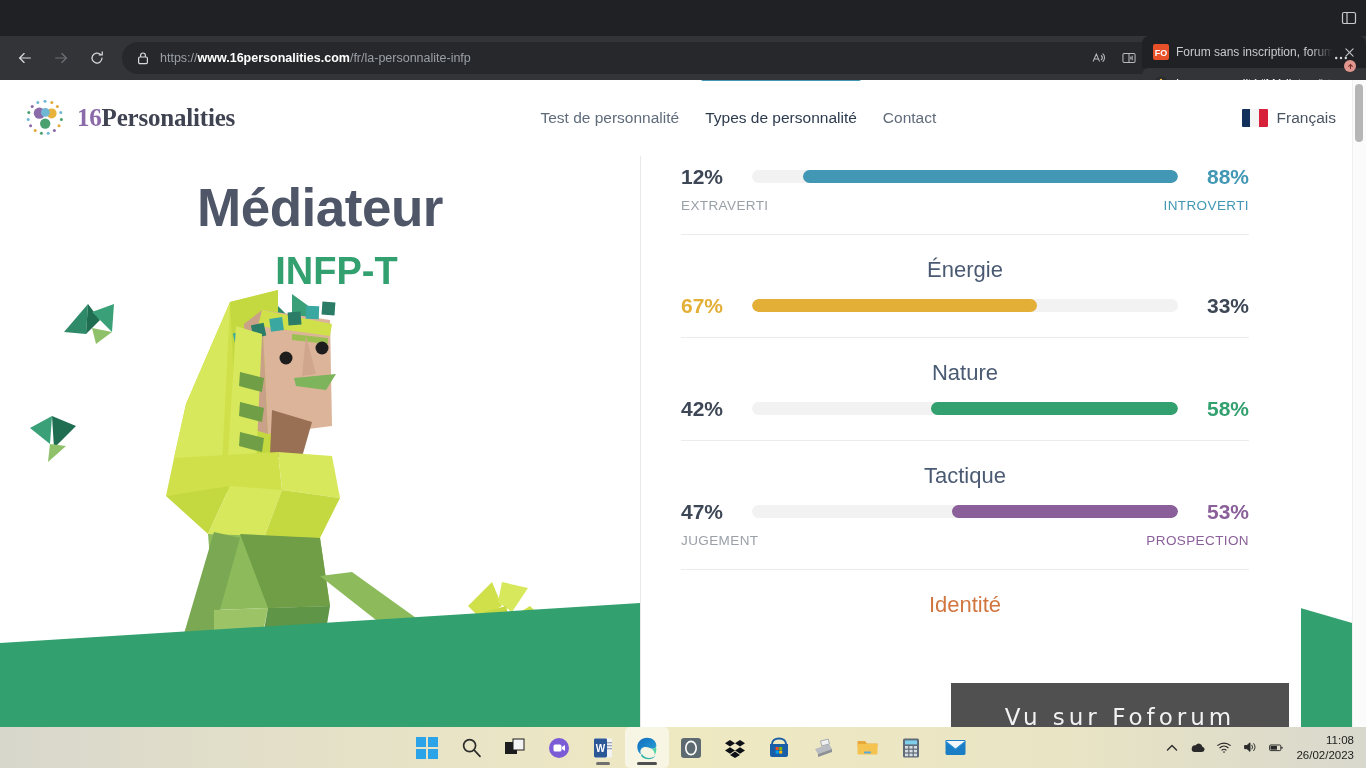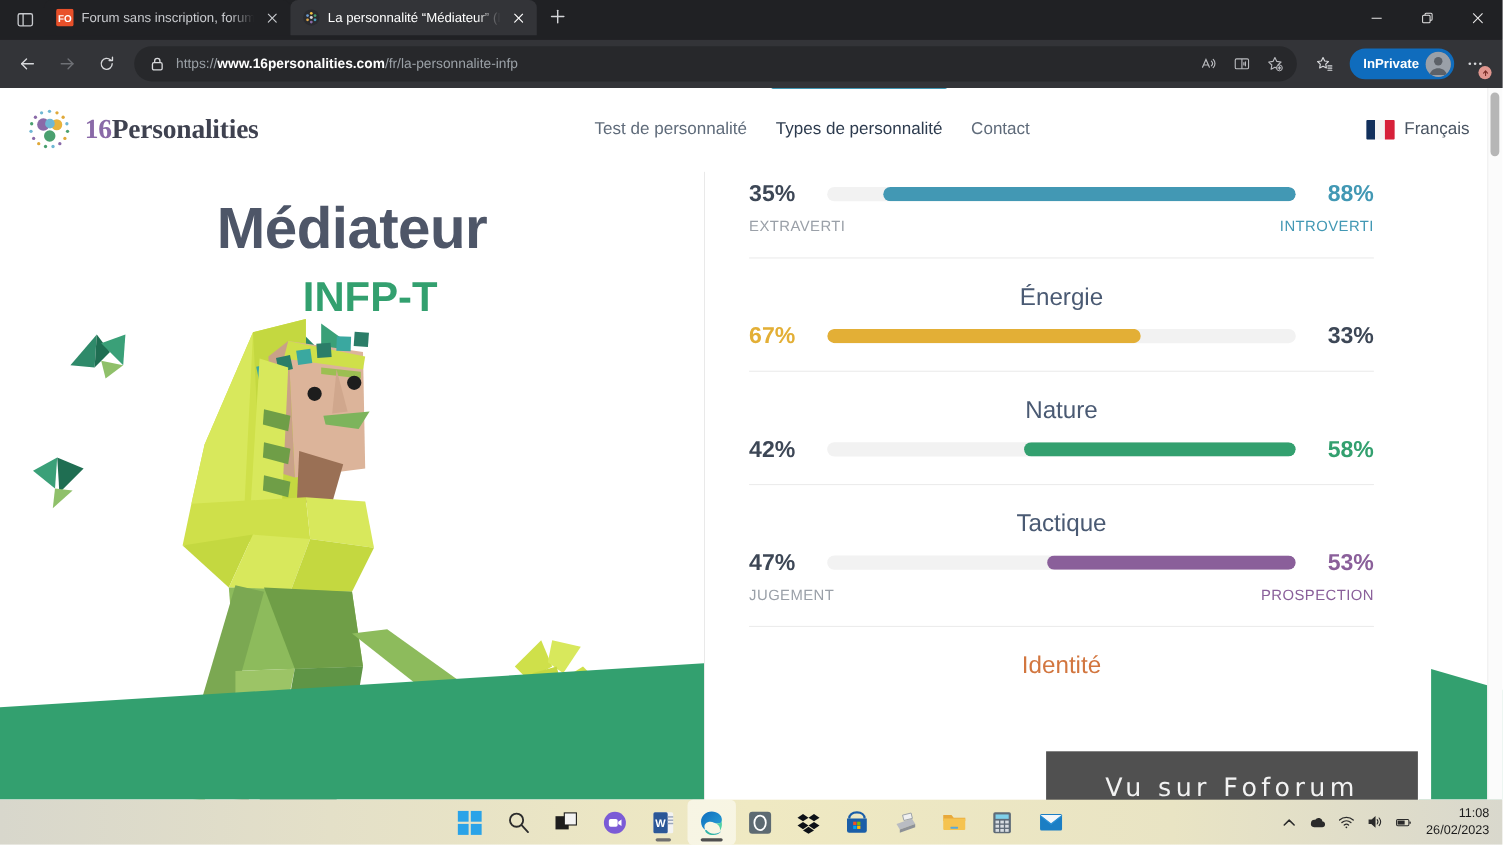--- a/index.html
+++ b/index.html
@@ -8,22 +8,23 @@
     font-family:"Liberation Sans", sans-serif;
     background:#ffffff;
     position:relative;
   }
 
   
   .browser-chrome { width:1366px; background:#202124; }
 
   .tabstrip {
     height:36px; background:#202124;
-    display:flex; padding-left:6px;
+    display:flex; align-items:flex-end; padding-left:6px;
     position:relative;
+    flex-direction:column;
   }
   .tab-shell-btn {
     width:34px; height:36px; display:flex; align-items:center; justify-content:center;
     flex:0 0 auto;
   }
   .tab-shell-btn svg { width:16px; height:16px; }
 
   .tab {
     height:32px; display:flex; align-items:center; gap:7px;
     padding:0 8px 0 11px; border-radius:7px 7px 0 0;
@@ -564,21 +565,21 @@
       </svg>
     </div>
 
     <div class="divider-v"></div>
 
     <div class="right-pane">
       <div class="traits">
 
         <div class="trait-block first">
           <div class="trait-row">
-            <span class="pct muted">35%</span>
+            <span class="pct muted">12%</span>
             <span class="bar">
               <span class="fill" style="right:0; width:88%; background:#4298b4;"></span>
             </span>
             <span class="pct right" style="color:#4298b4;">88%</span>
           </div>
           <div class="trait-labels">
             <span class="tl">EXTRAVERTI</span>
             <span class="tl" style="color:#4298b4;">INTROVERTI</span>
           </div>
           <div class="trait-sep"></div>

